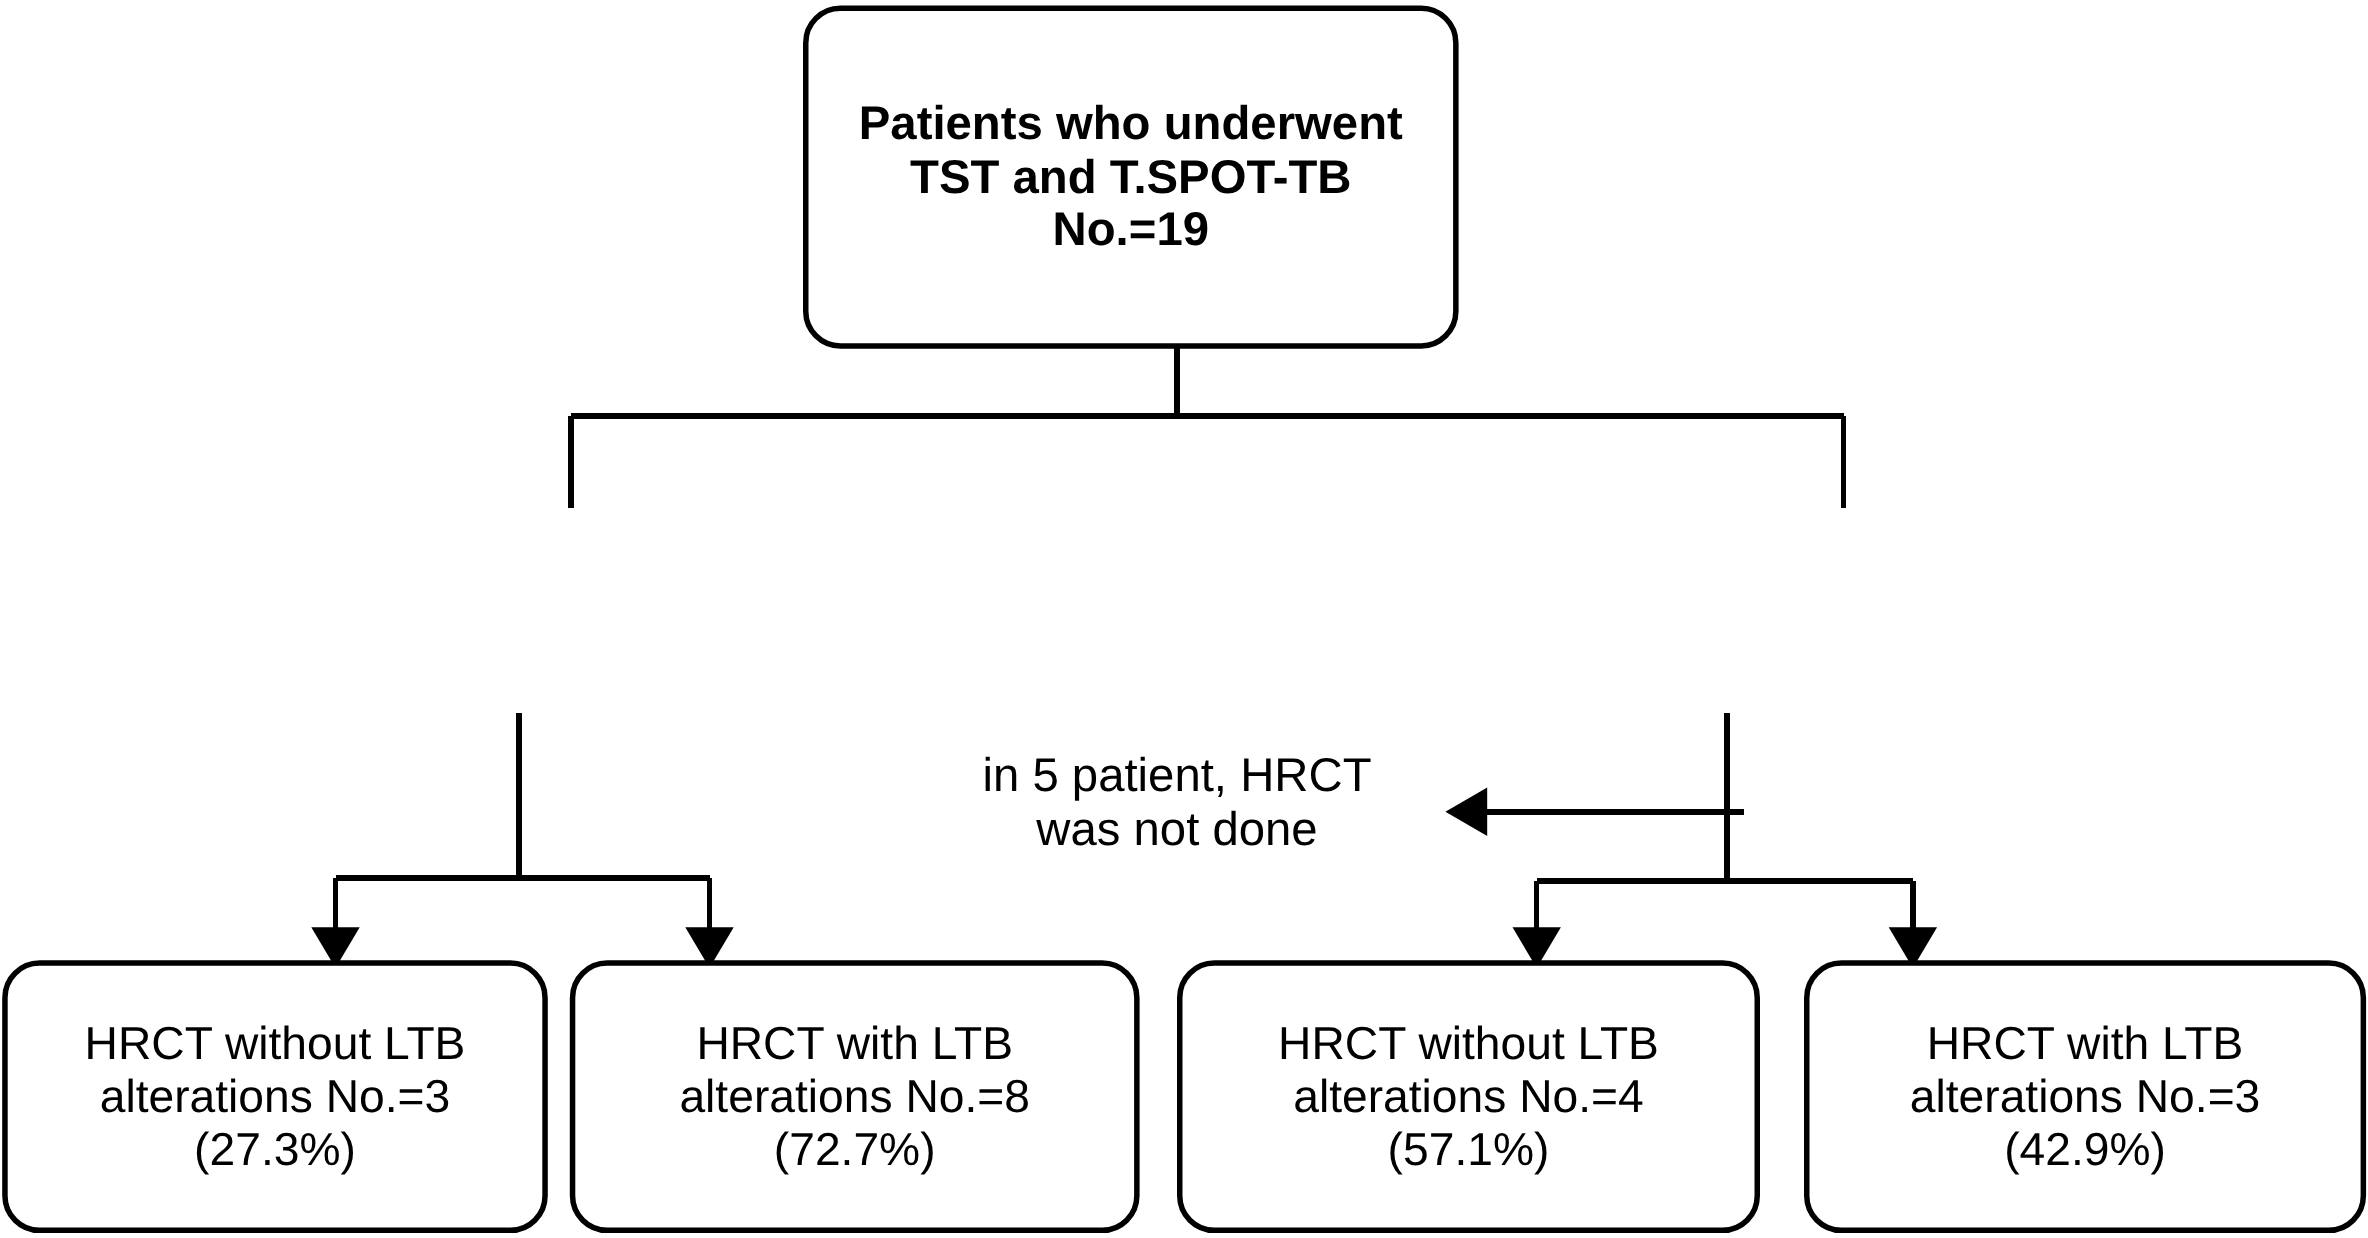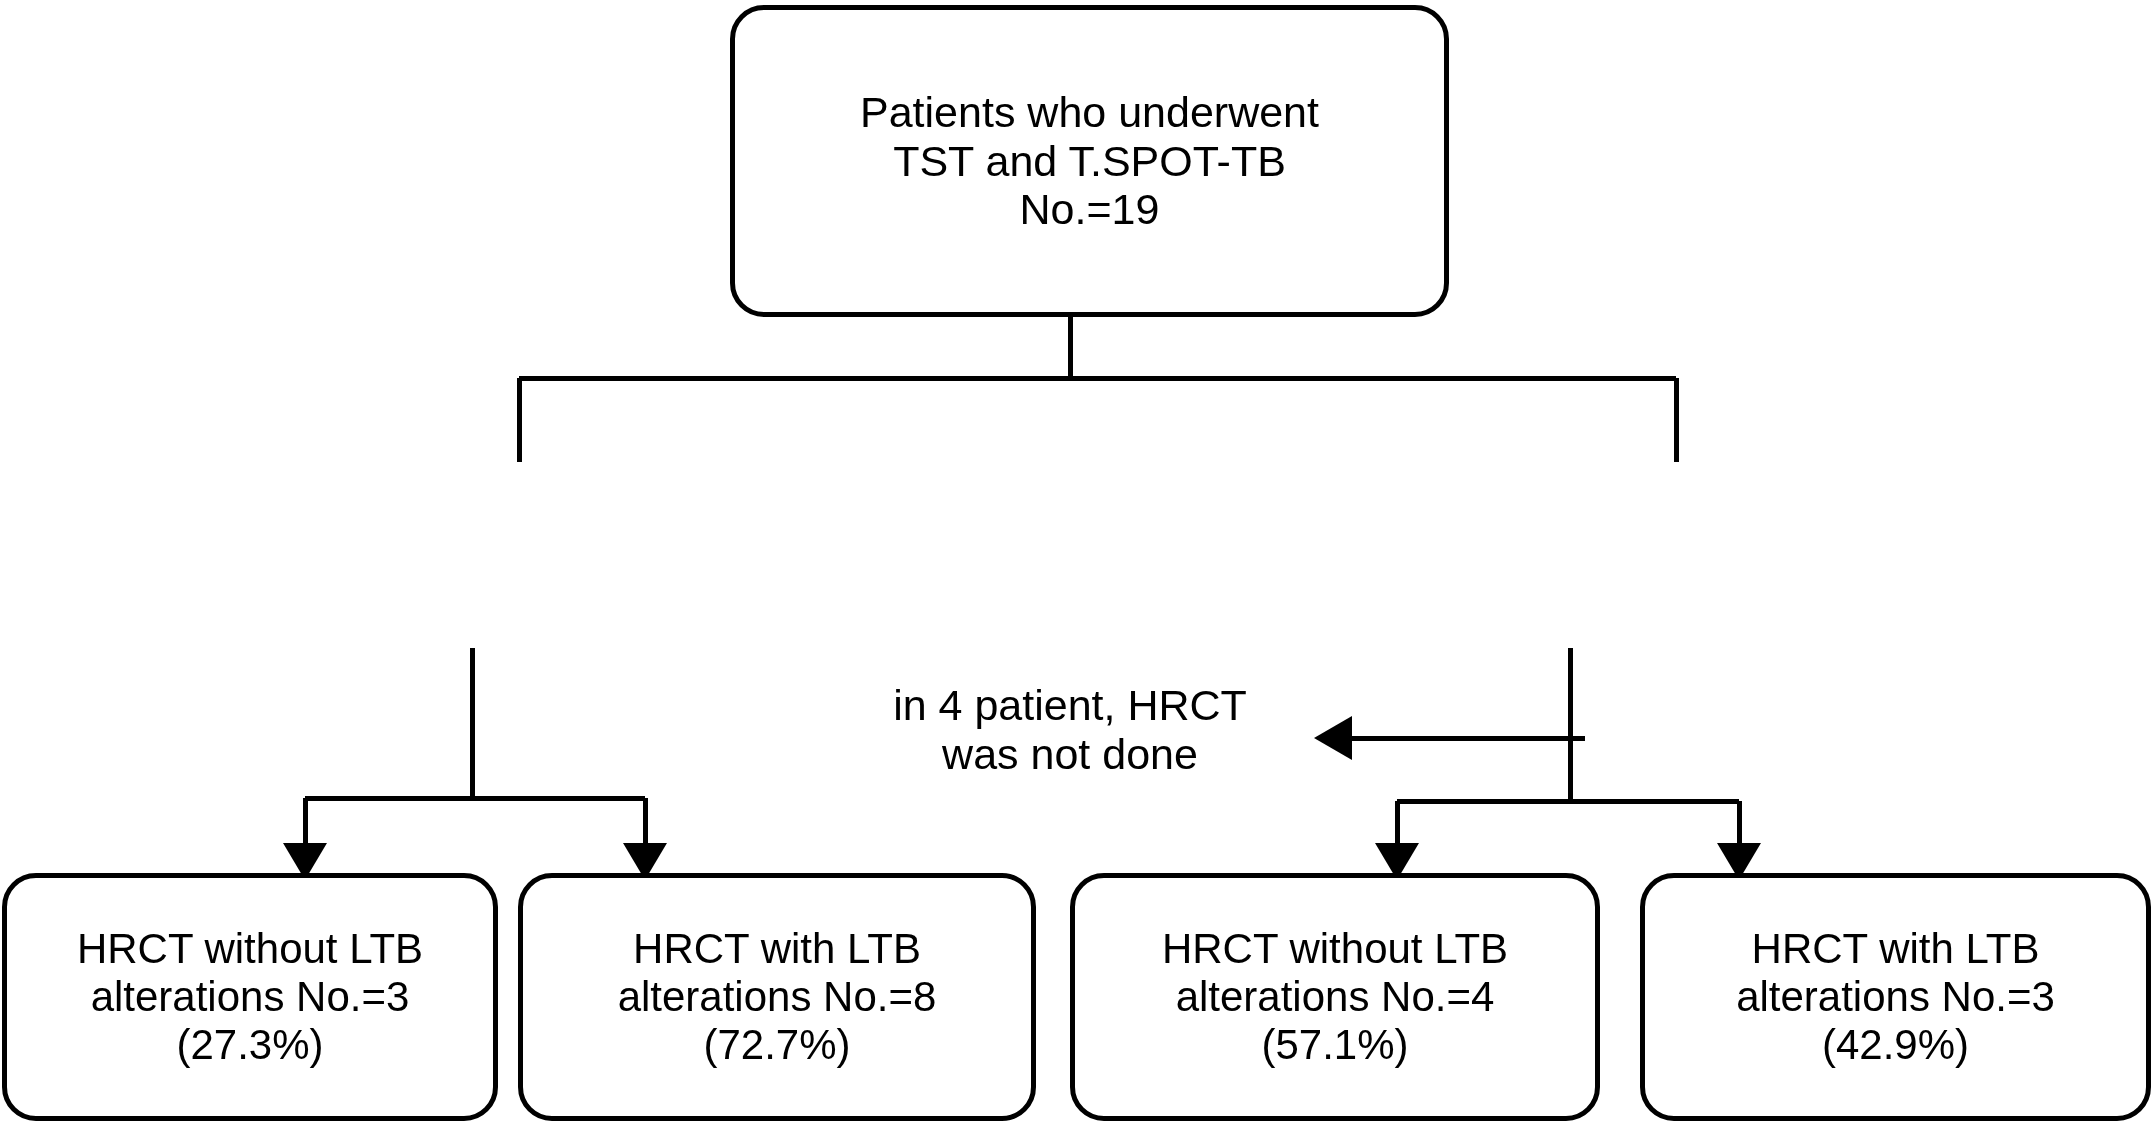--- a/index.html
+++ b/index.html
@@ -89,29 +89,29 @@
 
       <polygon points="283,843 327,843 305,880"></polygon>
       <polygon points="623,843 667,843 645,880"></polygon>
       <polygon points="1375,843 1419,843 1397,880"></polygon>
       <polygon points="1717,843 1761,843 1739,880"></polygon>
 
       <polygon points="1314,738 1352,716 1352,760"></polygon>
     </g>
   </svg>
 
-  <div class="node-box" style="left:730px; top:5px; width:719px; height:312px;">
+  <div class="node-box" style="left:730px; top:5px; width:596px; height:312px;font-weight:bold;">
     <div class="node-text">Patients who underwent
 TST and T.SPOT-TB
 No.=19</div>
   </div>
 
 
 
-  <div class="annotation" style="left:845px; top:681px; width:450px;">in 4 patient, HRCT
+  <div class="annotation" style="left:845px; top:681px; width:450px;">in 5 patient, HRCT
 was not done</div>
 
   <div class="node-box" style="left:2px; top:873px; width:496px; height:248px;">
     <div class="node-text leaf">HRCT without LTB
 alterations No.=3
 (27.3%)</div>
   </div>
 
   <div class="node-box" style="left:518px; top:873px; width:518px; height:248px;">
     <div class="node-text leaf">HRCT with LTB

